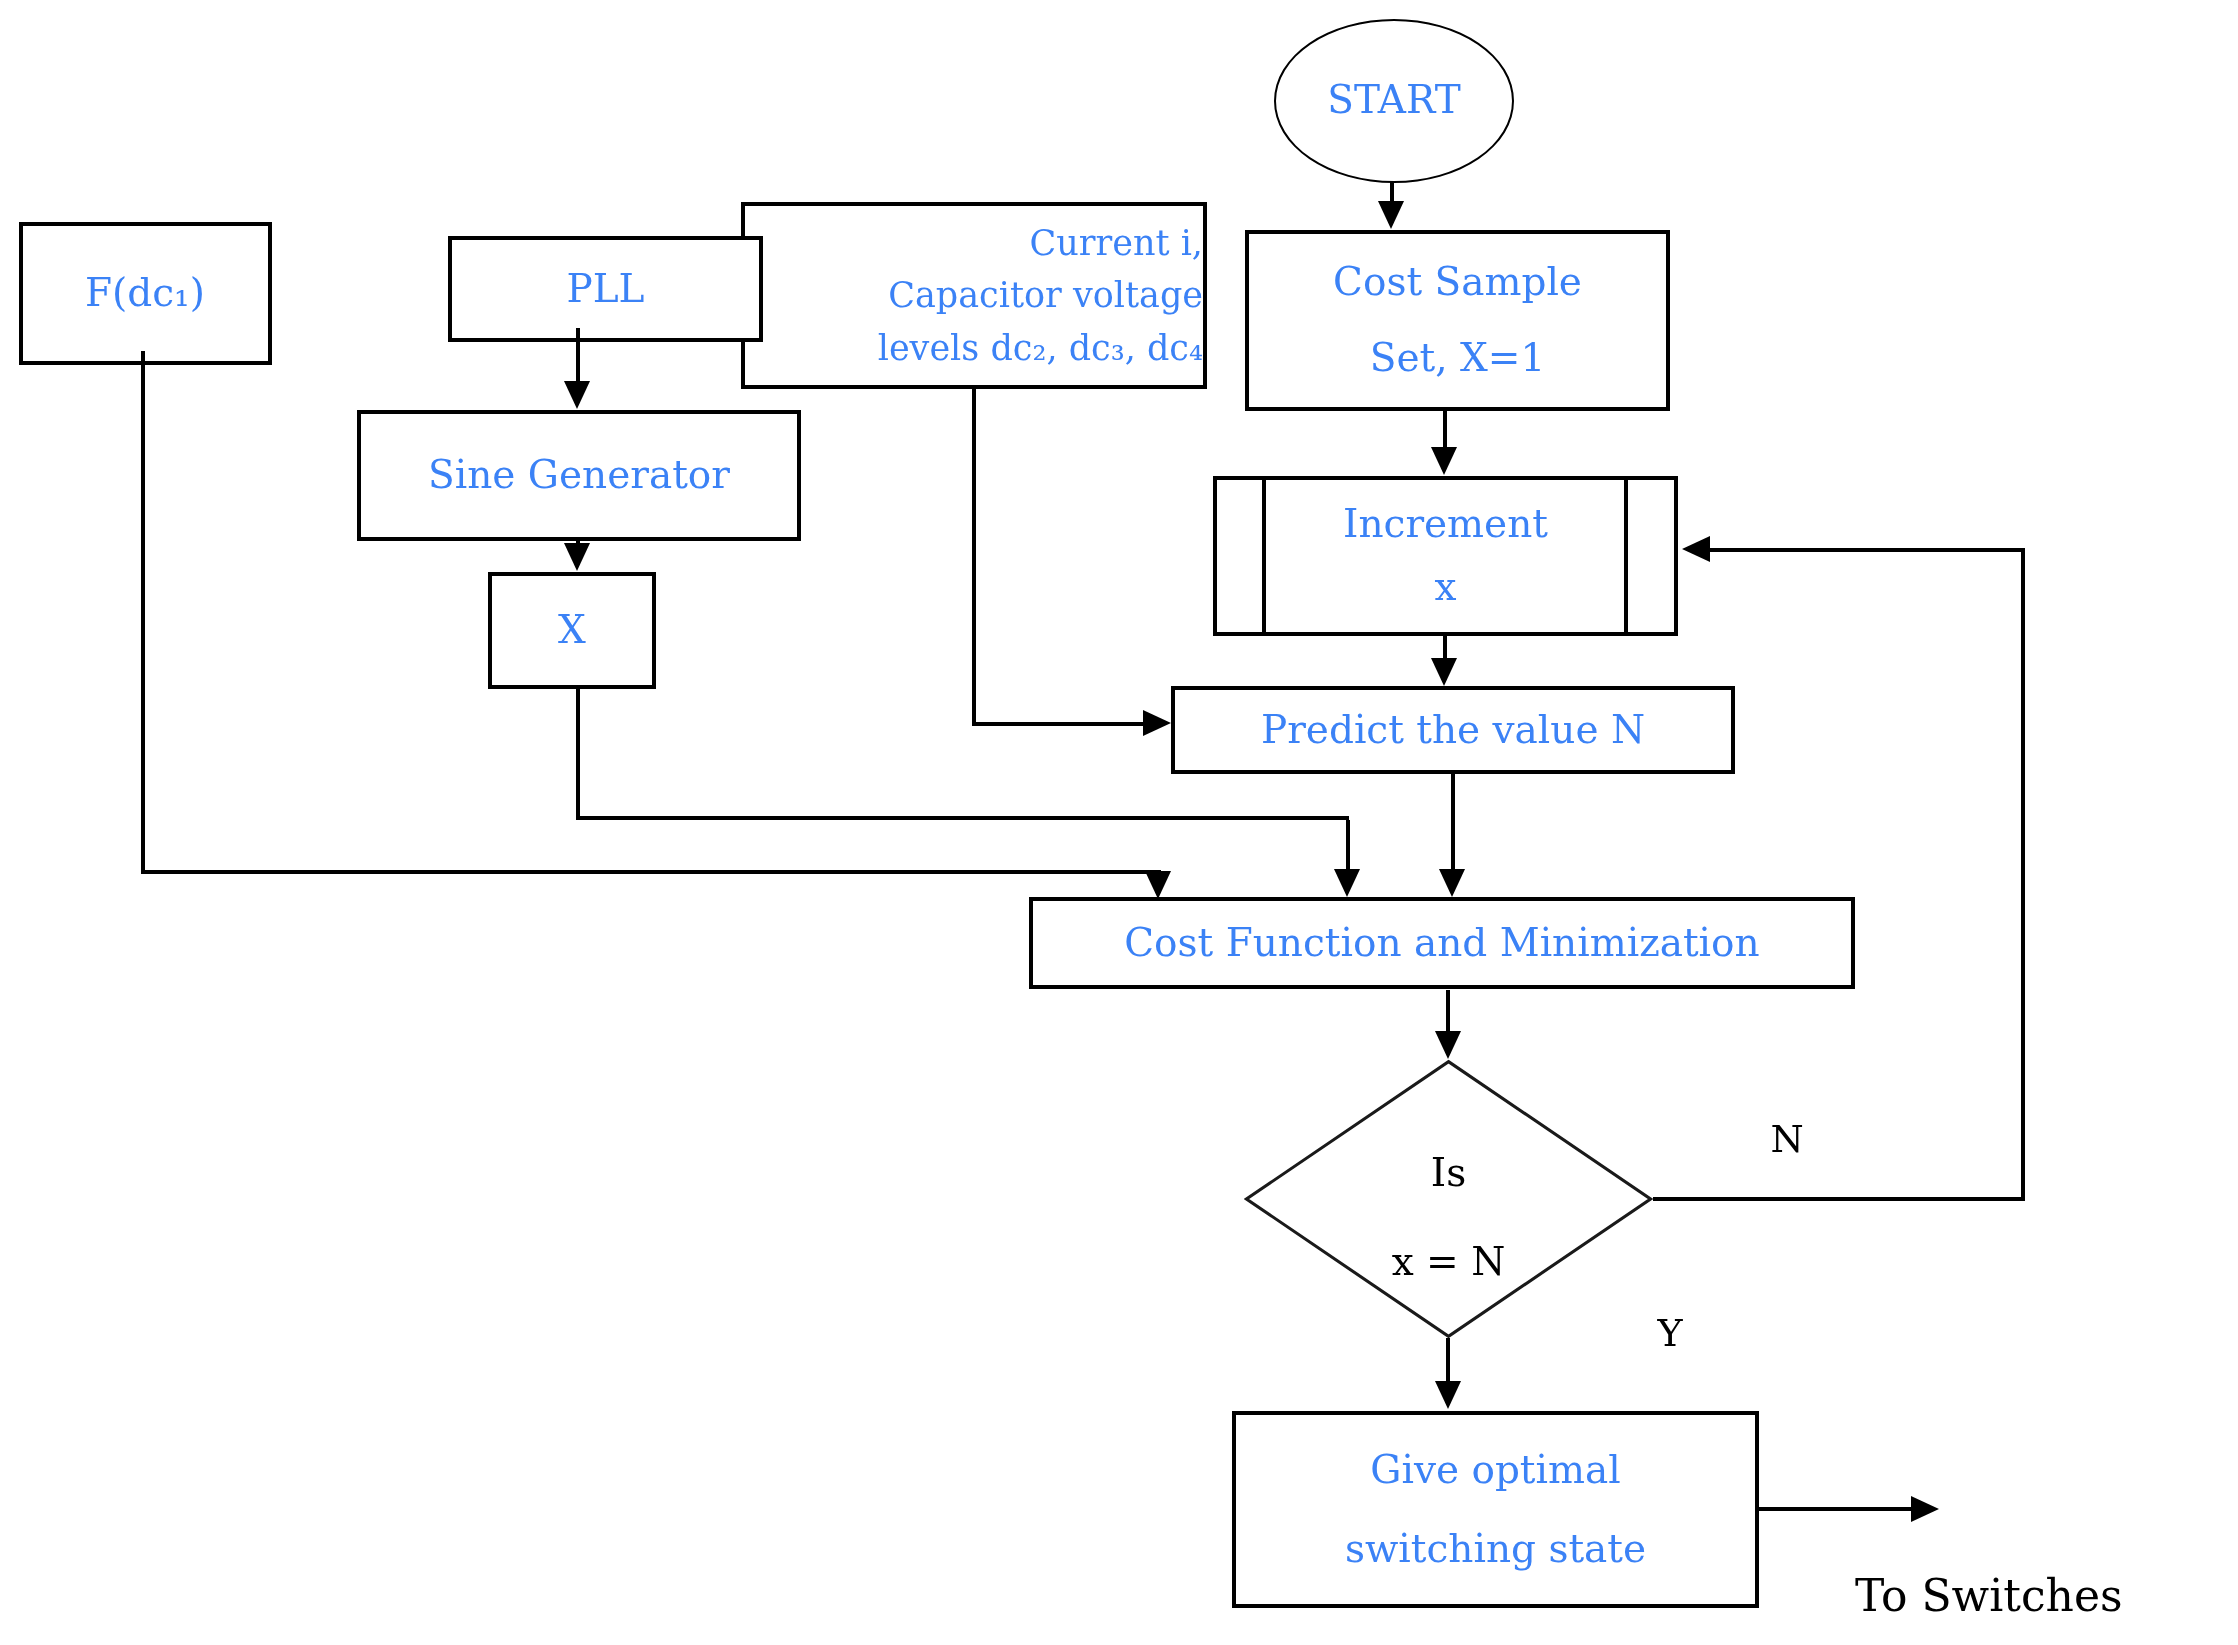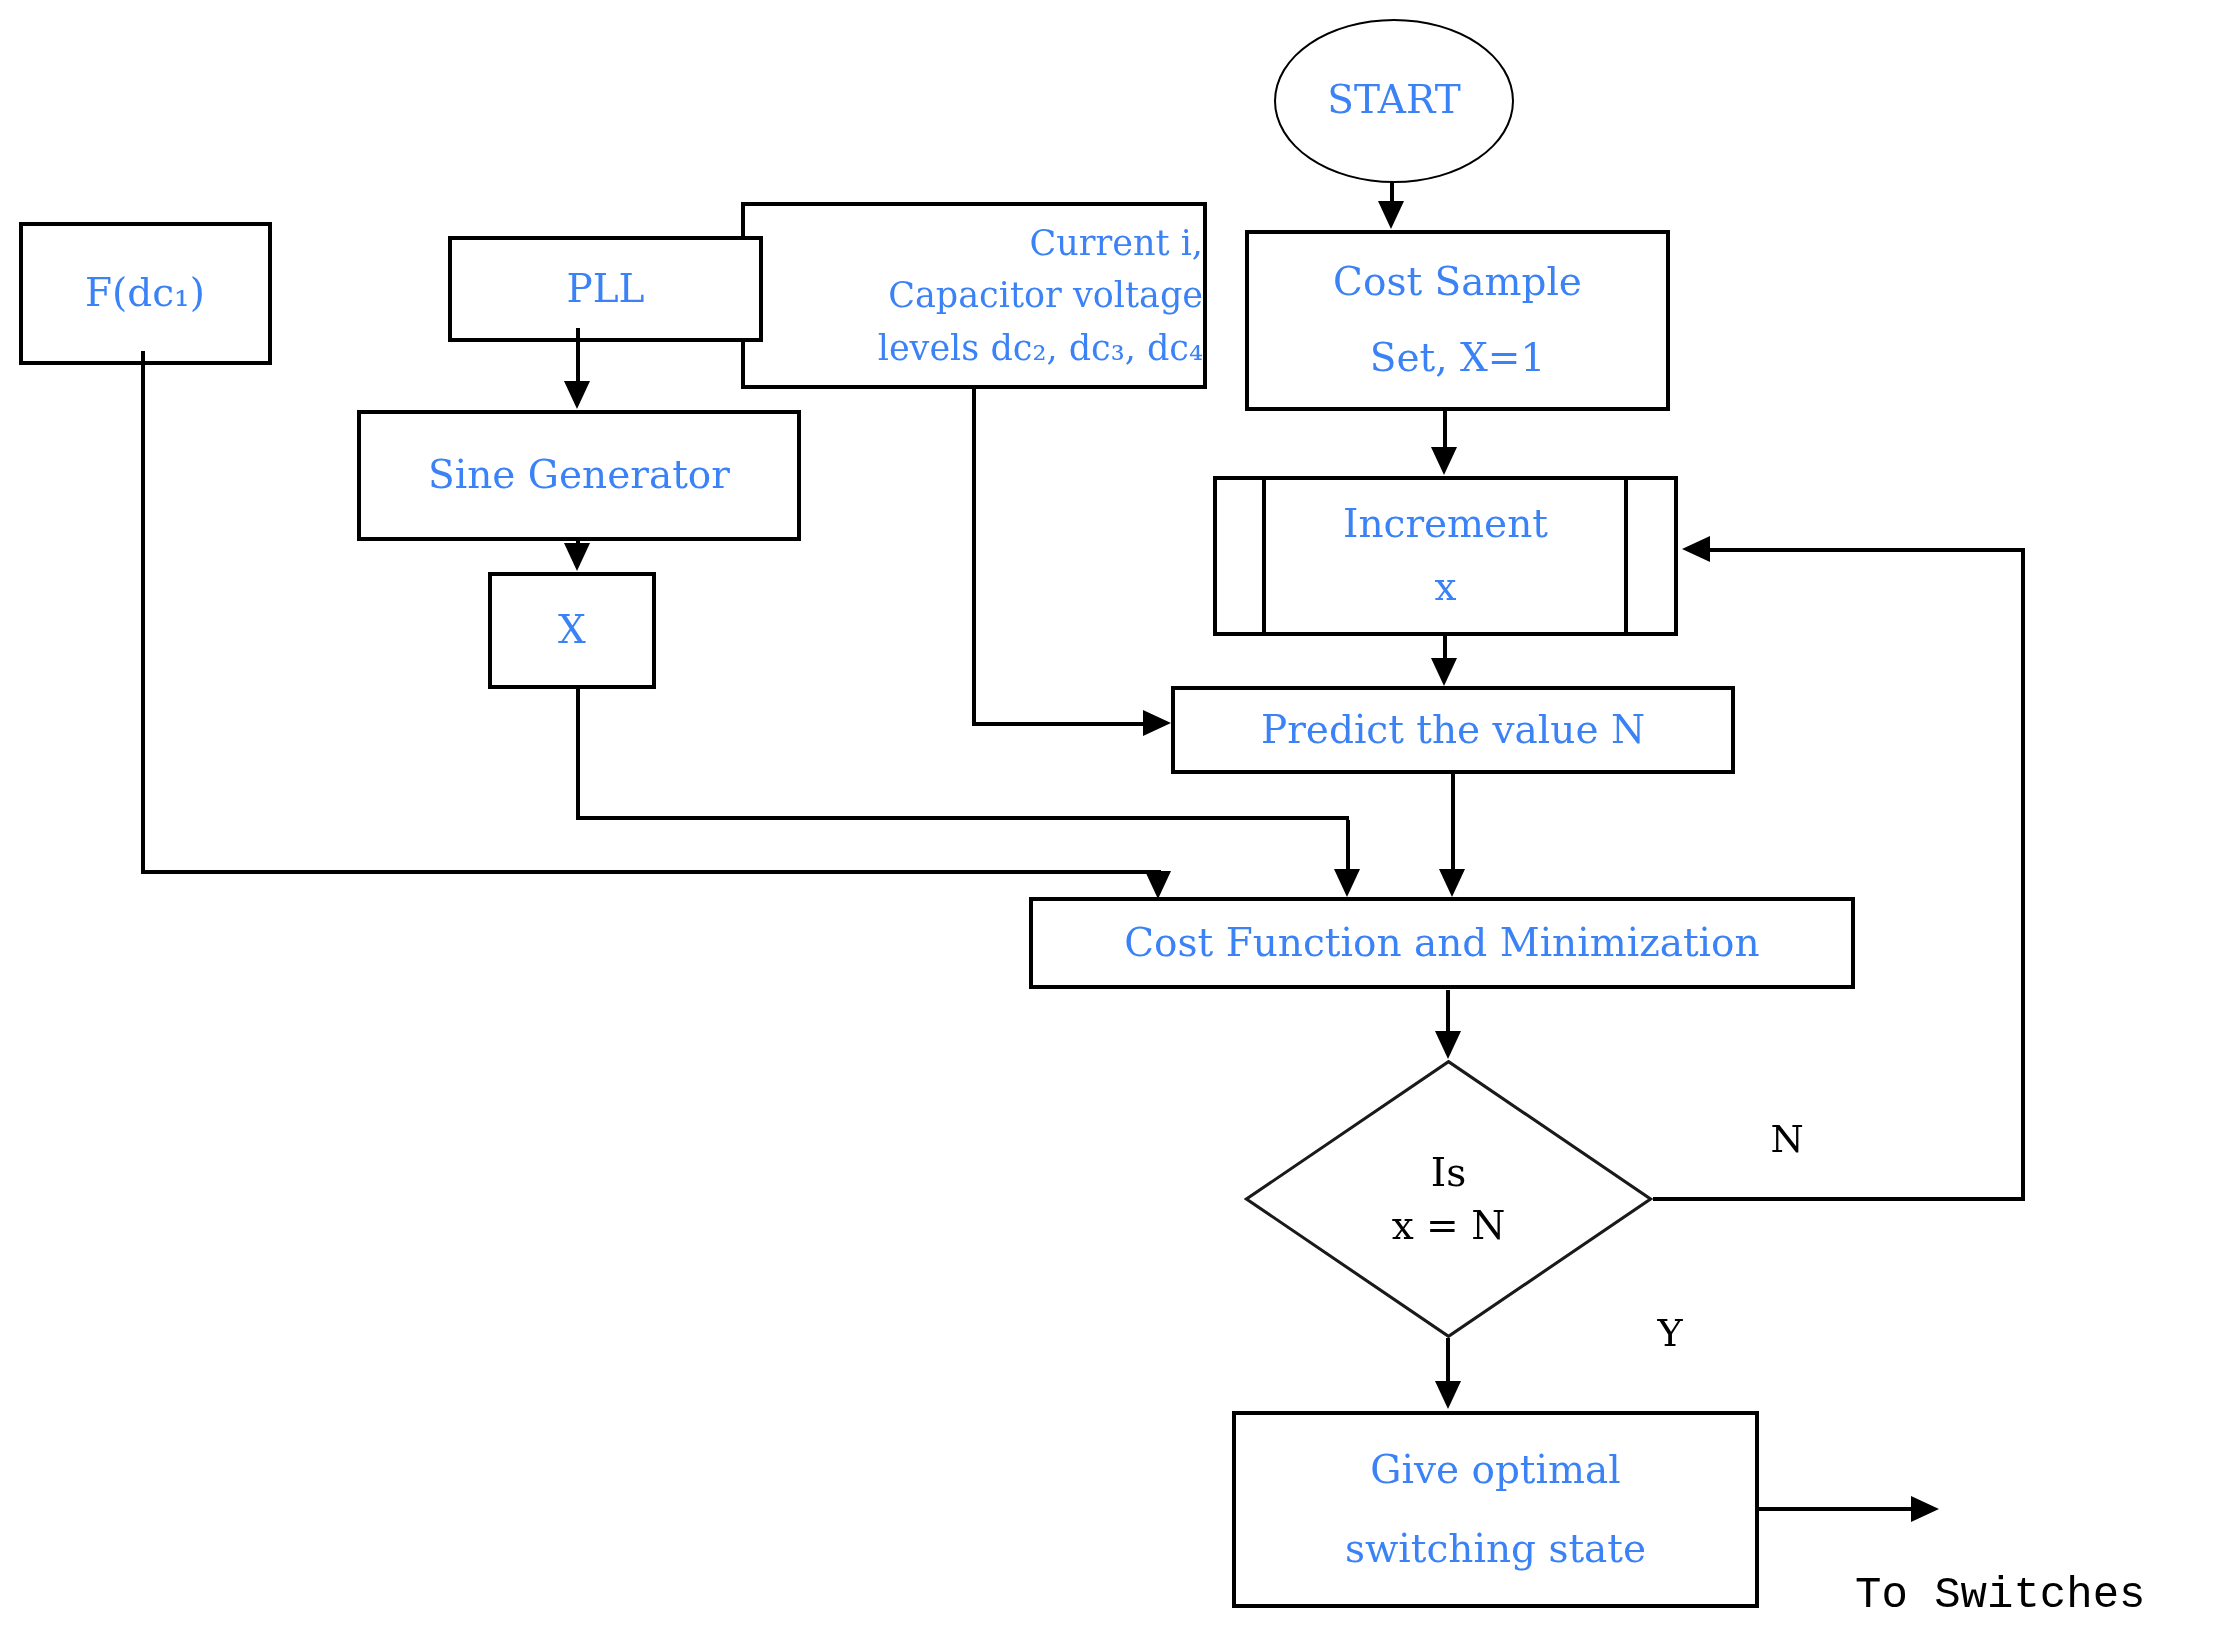--- a/index.html
+++ b/index.html
@@ -29,21 +29,21 @@
   .arrow-right{position:absolute;width:0;height:0;
     border-top:13.6px solid transparent;border-bottom:13.6px solid transparent;
     border-left:28px solid #000000;}
   .arrow-left{position:absolute;width:0;height:0;
     border-top:13.6px solid transparent;border-bottom:13.6px solid transparent;
     border-right:28px solid #000000;}
   .floating-label{position:absolute;font-size:38px;text-align:center;color:#000000;}
   .diamond-wrap{position:absolute;display:flex;flex-direction:column;
     justify-content:center;align-items:center;gap:8.6px;font-size:39px;text-align:center;}
   .diamond-wrap svg{position:absolute;left:0;top:0;}
-  .diamond-text{position:relative;z-index:2;}
+  .diamond-text{position:relative;z-index:2;margin-top:36px;}
   .inner-bar{position:absolute;top:0;bottom:0;width:4.3px;background:#000000;}
 </style>
 </head>
 <body>
 
 <div id="canvas">
 
   <div class="node ellipse" style="left:1274px;top:18.5px;width:240px;height:164px;">
     <span>START</span>
   </div>
@@ -171,16 +171,16 @@
   <div class="node" style="left:1232px;top:1411px;width:527px;height:197px;gap:34px;">
     <span>Give optimal</span>
     <span>switching state</span>
   </div>
 
   <div>
     <div class="hline" style="left:1759px;top:1507px;width:154px;height:3.7px;"></div>
     <div class="arrow-right" style="left:1911px;top:1496px;"></div>
   </div>
 
-  <div class="floating-label" style="left:1855px;top:1570px;width:382px;font-size:44px;text-align:left;white-space:nowrap;font-family:Liberation Mono, monospace;">To Switches</div>
+  <div class="floating-label" style="left:1855px;top:1570px;width:382px;font-size:44px;text-align:left;white-space:nowrap;">To Switches</div>
 
 </div>
 
 
 </body></html>

